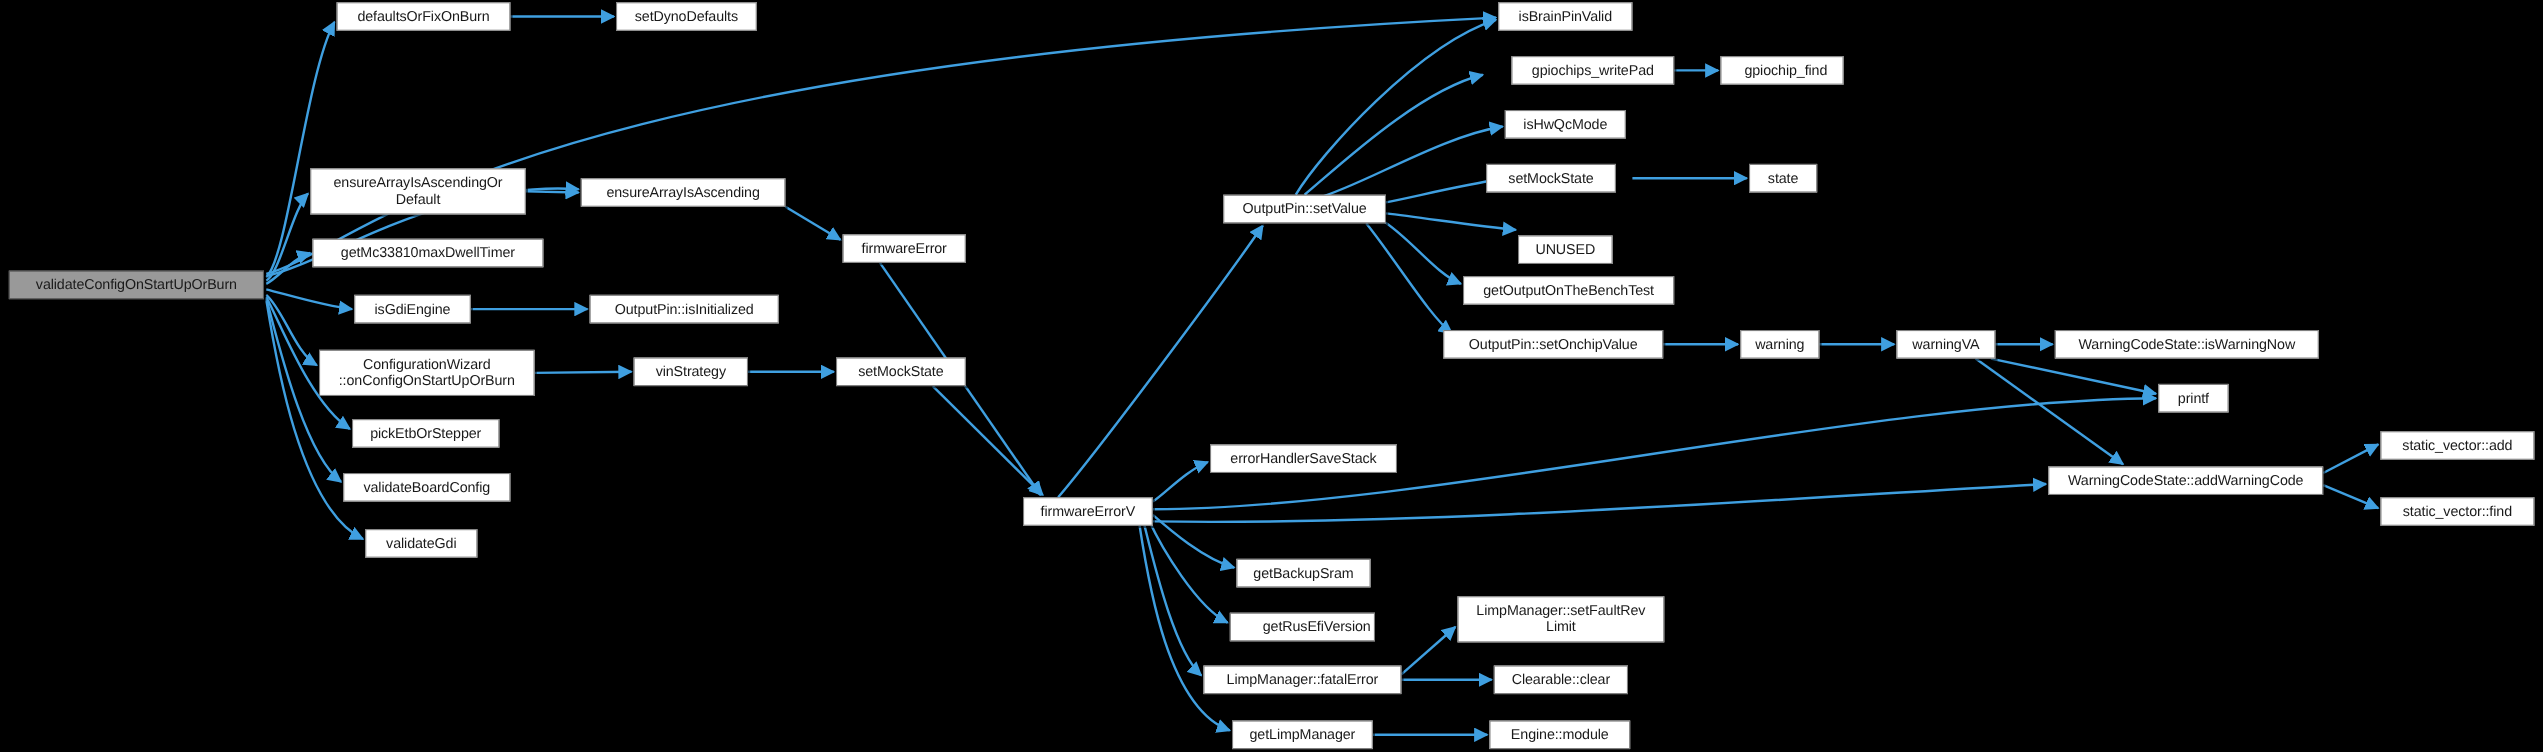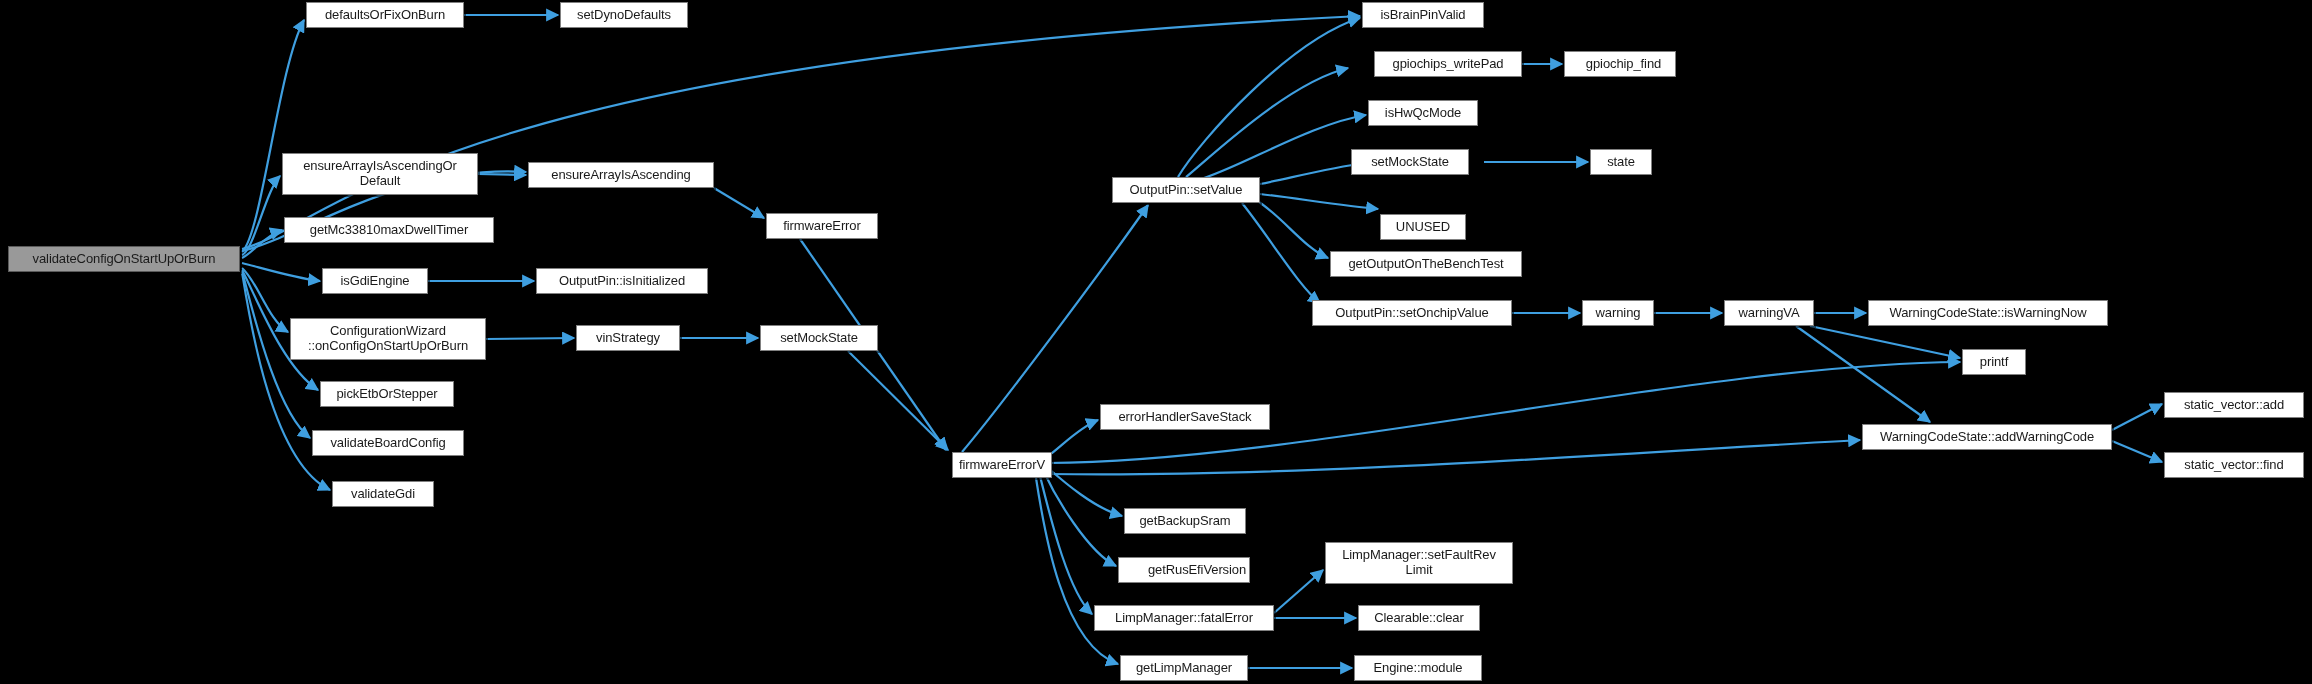--- a/index.html
+++ b/index.html
@@ -115,21 +115,21 @@
       <div class="node" style="left: 290px; top: 318px; width: 196px; height: 42px; font-size: 13px;">ConfigurationWizard
 ::onConfigOnStartUpOrBurn</div>
       <div class="node" style="left: 320px; top: 381px; width: 134px; height: 26px; font-size: 13px;">pickEtbOrStepper</div>
       <div class="node" style="left: 312px; top: 430px; width: 152px; height: 26px; font-size: 13px;">validateBoardConfig</div>
       <div class="node" style="left: 332px; top: 481px; width: 102px; height: 26px; font-size: 13px;">validateGdi</div>
       <div class="node" style="left: 528px; top: 162px; width: 186px; height: 26px; font-size: 13px;">ensureArrayIsAscending</div>
       <div class="node" style="left: 536px; top: 268px; width: 172px; height: 26px; font-size: 13px;">OutputPin::isInitialized</div>
       <div class="node" style="left: 576px; top: 325px; width: 104px; height: 26px; font-size: 13px;">vinStrategy</div>
       <div class="node" style="left: 760px; top: 325px; width: 118px; height: 26px; font-size: 13px;">setMockState</div>
       <div class="node" style="left: 766px; top: 213px; width: 112px; height: 26px; font-size: 13px;">firmwareError</div>
-      <div class="node" style="left: 952px; top: 452px; width: 100px; height: 26px; font-size: 13px;">firmwareErrorV</div>
+      <div class="node" style="left: 930px; top: 452px; width: 118px; height: 26px; font-size: 13px;">firmwareErrorV</div>
       <div class="node" style="left: 1100px; top: 404px; width: 170px; height: 26px; font-size: 13px;">errorHandlerSaveStack</div>
       <div class="node" style="left: 1124px; top: 508px; width: 122px; height: 26px; font-size: 13px;">getBackupSram</div>
       <div class="node" style="left: 1118px; top: 557px; width: 132px; height: 26px; font-size: 13px; padding-left: 32px;">getRusEfiVersion</div>
       <div class="node" style="left: 1094px; top: 605px; width: 180px; height: 26px; font-size: 13px;">LimpManager::fatalError</div>
       <div class="node" style="left: 1120px; top: 655px; width: 128px; height: 26px; font-size: 13px;">getLimpManager</div>
       <div class="node" style="left: 1325px; top: 542px; width: 188px; height: 42px; font-size: 13px;">LimpManager::setFaultRev
 Limit</div>
       <div class="node" style="left: 1358px; top: 605px; width: 122px; height: 26px; font-size: 13px;">Clearable::clear</div>
       <div class="node" style="left: 1354px; top: 655px; width: 128px; height: 26px; font-size: 13px;">Engine::module</div>
       <div class="node" style="left: 1112px; top: 177px; width: 148px; height: 26px; font-size: 13px;">OutputPin::setValue</div>

